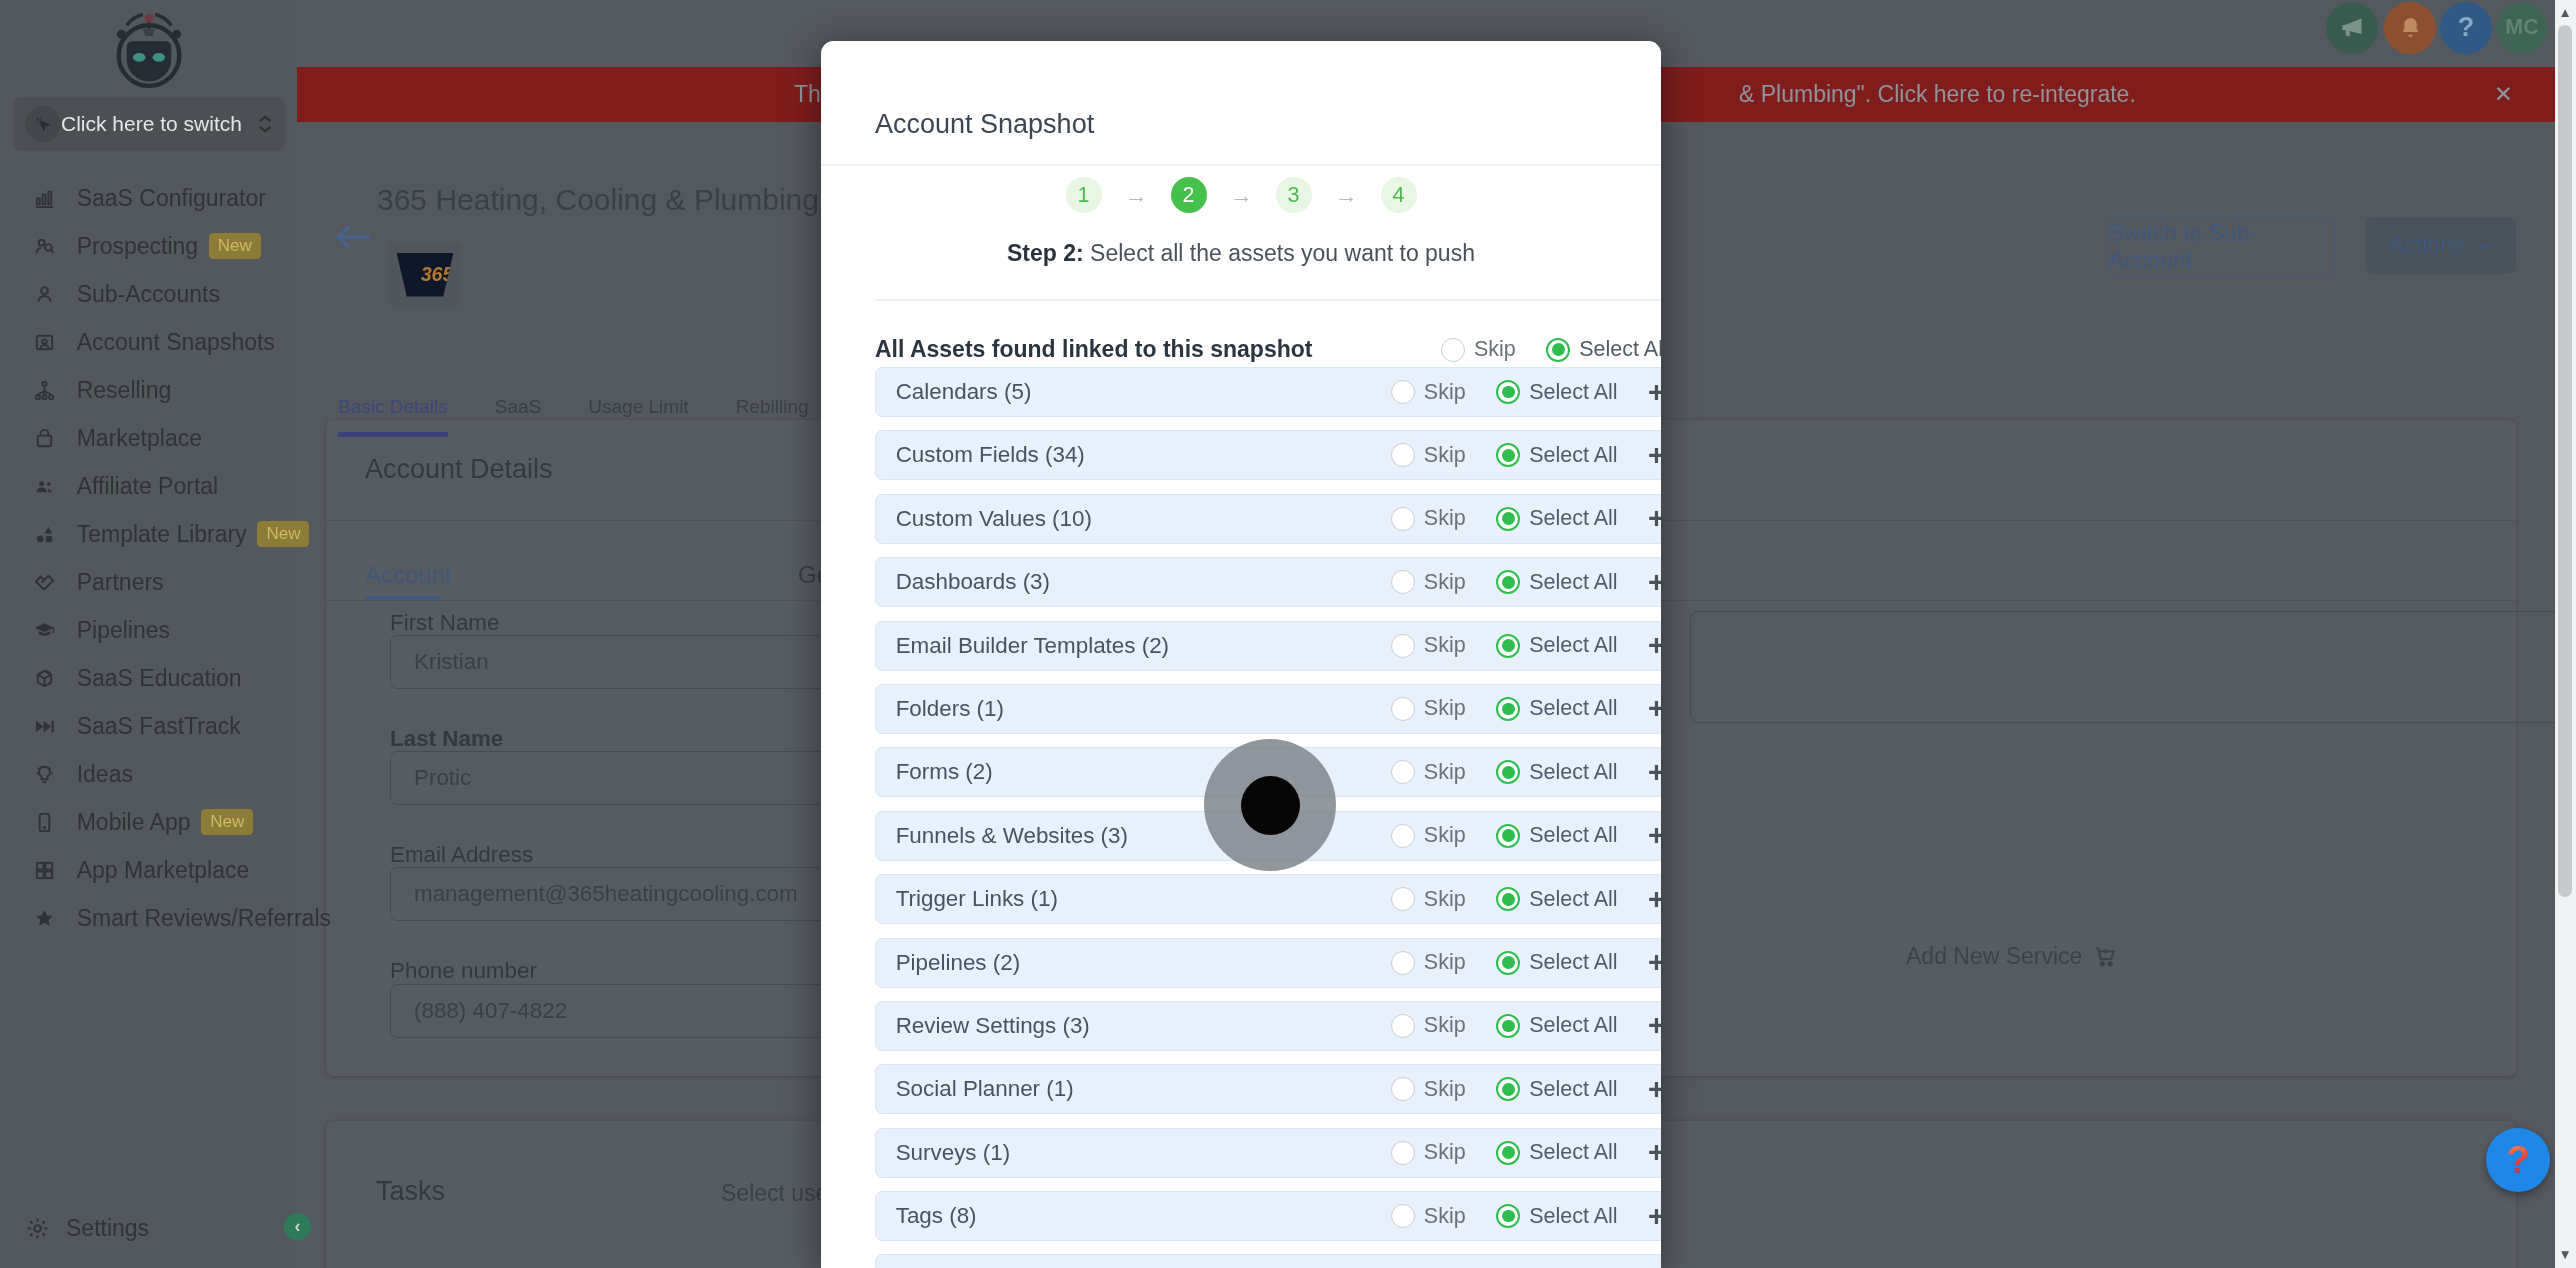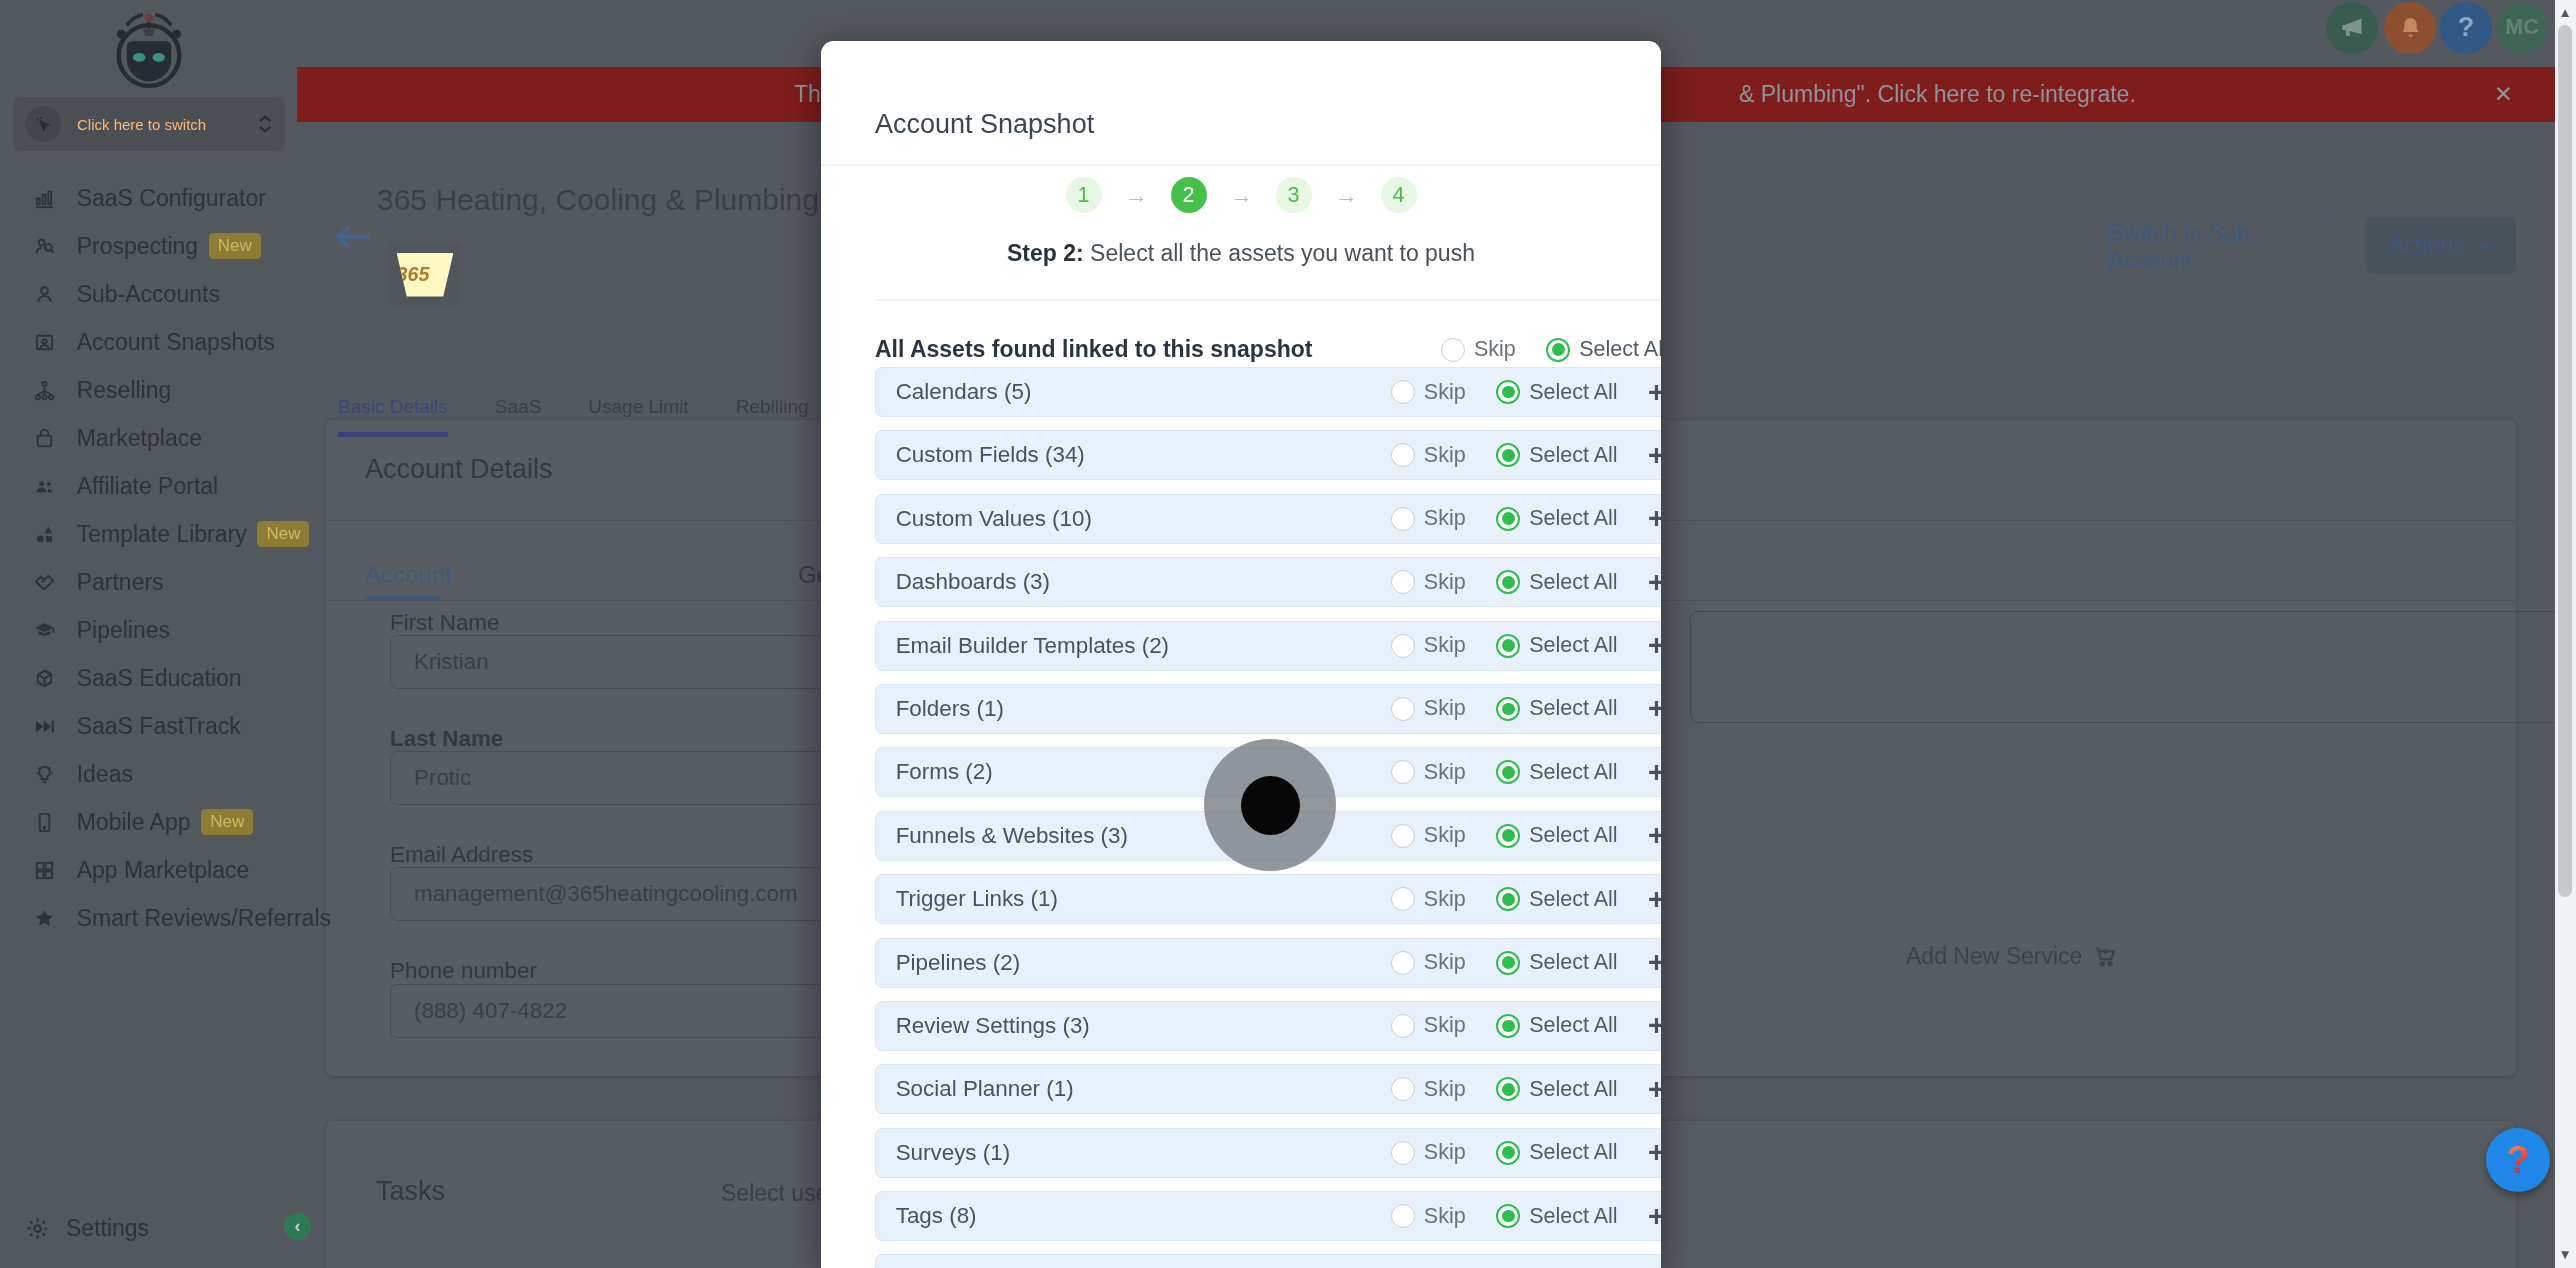--- a/index.html
+++ b/index.html
@@ -7,21 +7,21 @@
     width:2576px;height:1268px;position:relative;overflow:hidden;
     background:#54595f;
     font-family:"Liberation Sans","DejaVu Sans",sans-serif;
     -webkit-font-smoothing:antialiased;
   }
   
   .sidebar{position:absolute;left:0;top:0;width:297px;height:1268px;background:#53585c;z-index:5;}
   .logo-wrap{position:absolute;left:0;top:9px;width:297px;text-align:center;}
   .switcher{position:absolute;left:12.5px;top:97px;width:272px;height:54px;background:#4c5054;border-radius:9px;display:flex;align-items:center;box-sizing:border-box;padding:0 12.5px;cursor:pointer;}
   .switcher .cursor-circle{width:36px;height:36px;border-radius:50%;background:#43474b;display:flex;align-items:center;justify-content:center;color:#2b2f34;flex:0 0 auto;}
-  .switcher .sw-label{margin-left:16px;font-size:15px;color:#fdba74;flex:1 1 auto;white-space:nowrap;overflow:hidden;}
+  .switcher .sw-label{font-size:21px;color:#e5e5e5;flex:1 1 auto;white-space:nowrap;overflow:hidden;}
   .switcher .chevs{color:#2b3034;display:flex;flex-direction:column;gap:1.8px;align-items:center;}
   .nav{position:absolute;left:0;top:174px;width:297px;}
   .nav-item{height:48px;display:flex;align-items:center;padding:0 0 0 32px;color:#2e3338;cursor:pointer;}
   .nav-item .ico{width:25px;height:25px;flex:0 0 auto;display:flex;align-items:center;justify-content:center;}
   .nav-item .lbl{margin-left:19.7px;font-size:23px;white-space:nowrap;}
   .badge{margin-left:10.7px;background:#8d7c35;color:#cdb964;font-size:17px;padding:2.7px 9px;border-radius:4.5px;}
   .badge:empty{display:none;}
   .sidebar-footer{position:absolute;left:0;top:1203px;width:297px;height:50px;display:flex;align-items:center;padding-left:25px;box-sizing:border-box;color:#2e3338;cursor:pointer;}
   .sidebar-footer .lbl{margin-left:16px;font-size:23px;}
   .collapse-btn{position:absolute;left:284px;top:1213px;width:27px;height:27px;border-radius:50%;background:#2d7a58;color:#c7d4cd;display:flex;align-items:center;justify-content:center;font-size:18px;font-weight:700;z-index:6;cursor:pointer;}
@@ -32,21 +32,21 @@
   .tc-help{left:2440px;background:#305a85;color:#86a9c8;font-size:27px;font-weight:700;}
   .tc-avatar{left:2496px;background:#3f6355;color:#62836f;font-size:21.5px;font-weight:700;}
   
   .banner{position:absolute;left:297px;top:67px;width:2279px;height:55px;background:#7f1d1d;z-index:3;}
   .banner .frag{position:absolute;top:0;height:55px;display:flex;align-items:center;font-size:23px;color:#8f9499;white-space:nowrap;}
   .banner .x{position:absolute;right:63px;top:0;height:55px;display:flex;align-items:center;font-size:23px;color:#8f9499;cursor:pointer;}
   
   .page-title{position:absolute;left:377px;top:183px;font-size:30px;color:#3a4046;z-index:2;}
   .back-arrow{position:absolute;left:333px;top:222px;color:#47628c;z-index:2;cursor:pointer;}
   .biz-logo{position:absolute;left:389px;top:243px;width:72px;height:63px;background:#51565c;border-radius:3.6px;display:flex;align-items:center;justify-content:center;z-index:2;}
-  .biz-logo .trap{width:57px;height:44px;background:#fef9c3;clip-path:polygon(0 0,100% 0,82% 100%,18% 100%);display:flex;align-items:center;justify-content:flex-start;}
+  .biz-logo .trap{width:57px;height:44px;background:#0f172a;clip-path:polygon(0 0,100% 0,82% 100%,18% 100%);display:flex;align-items:center;justify-content:flex-end;}
   .biz-logo .trap span{color:#b07a2e;font-size:19.7px;font-weight:700;font-style:italic;}
   .tabs{position:absolute;left:338px;top:356px;display:flex;gap:47px;z-index:2;}
   .tab{font-size:19px;color:#3a3f46;padding-bottom:14.3px;cursor:pointer;white-space:nowrap;margin-top:40px;}
   .tab.active{color:#3d477c;border-bottom:5.4px solid #39427a;}
   .card{position:absolute;background:#575c62;border-radius:7.2px;box-shadow:0 0.9px 3.6px rgba(0,0,0,0.18);z-index:1;}
   .card1{left:326px;top:420px;width:2190px;height:656px;}
   .card1 h2{position:absolute;left:39px;top:34px;margin:0;font-size:27px;font-weight:400;color:#343a41;}
   .card1 .hdiv{position:absolute;left:0;top:100px;width:100%;height:0.9px;background:#4e5359;}
   .inner-tab{position:absolute;top:141px;font-size:24px;cursor:pointer;}
   .inner-tab.active{color:#3f587c;}

